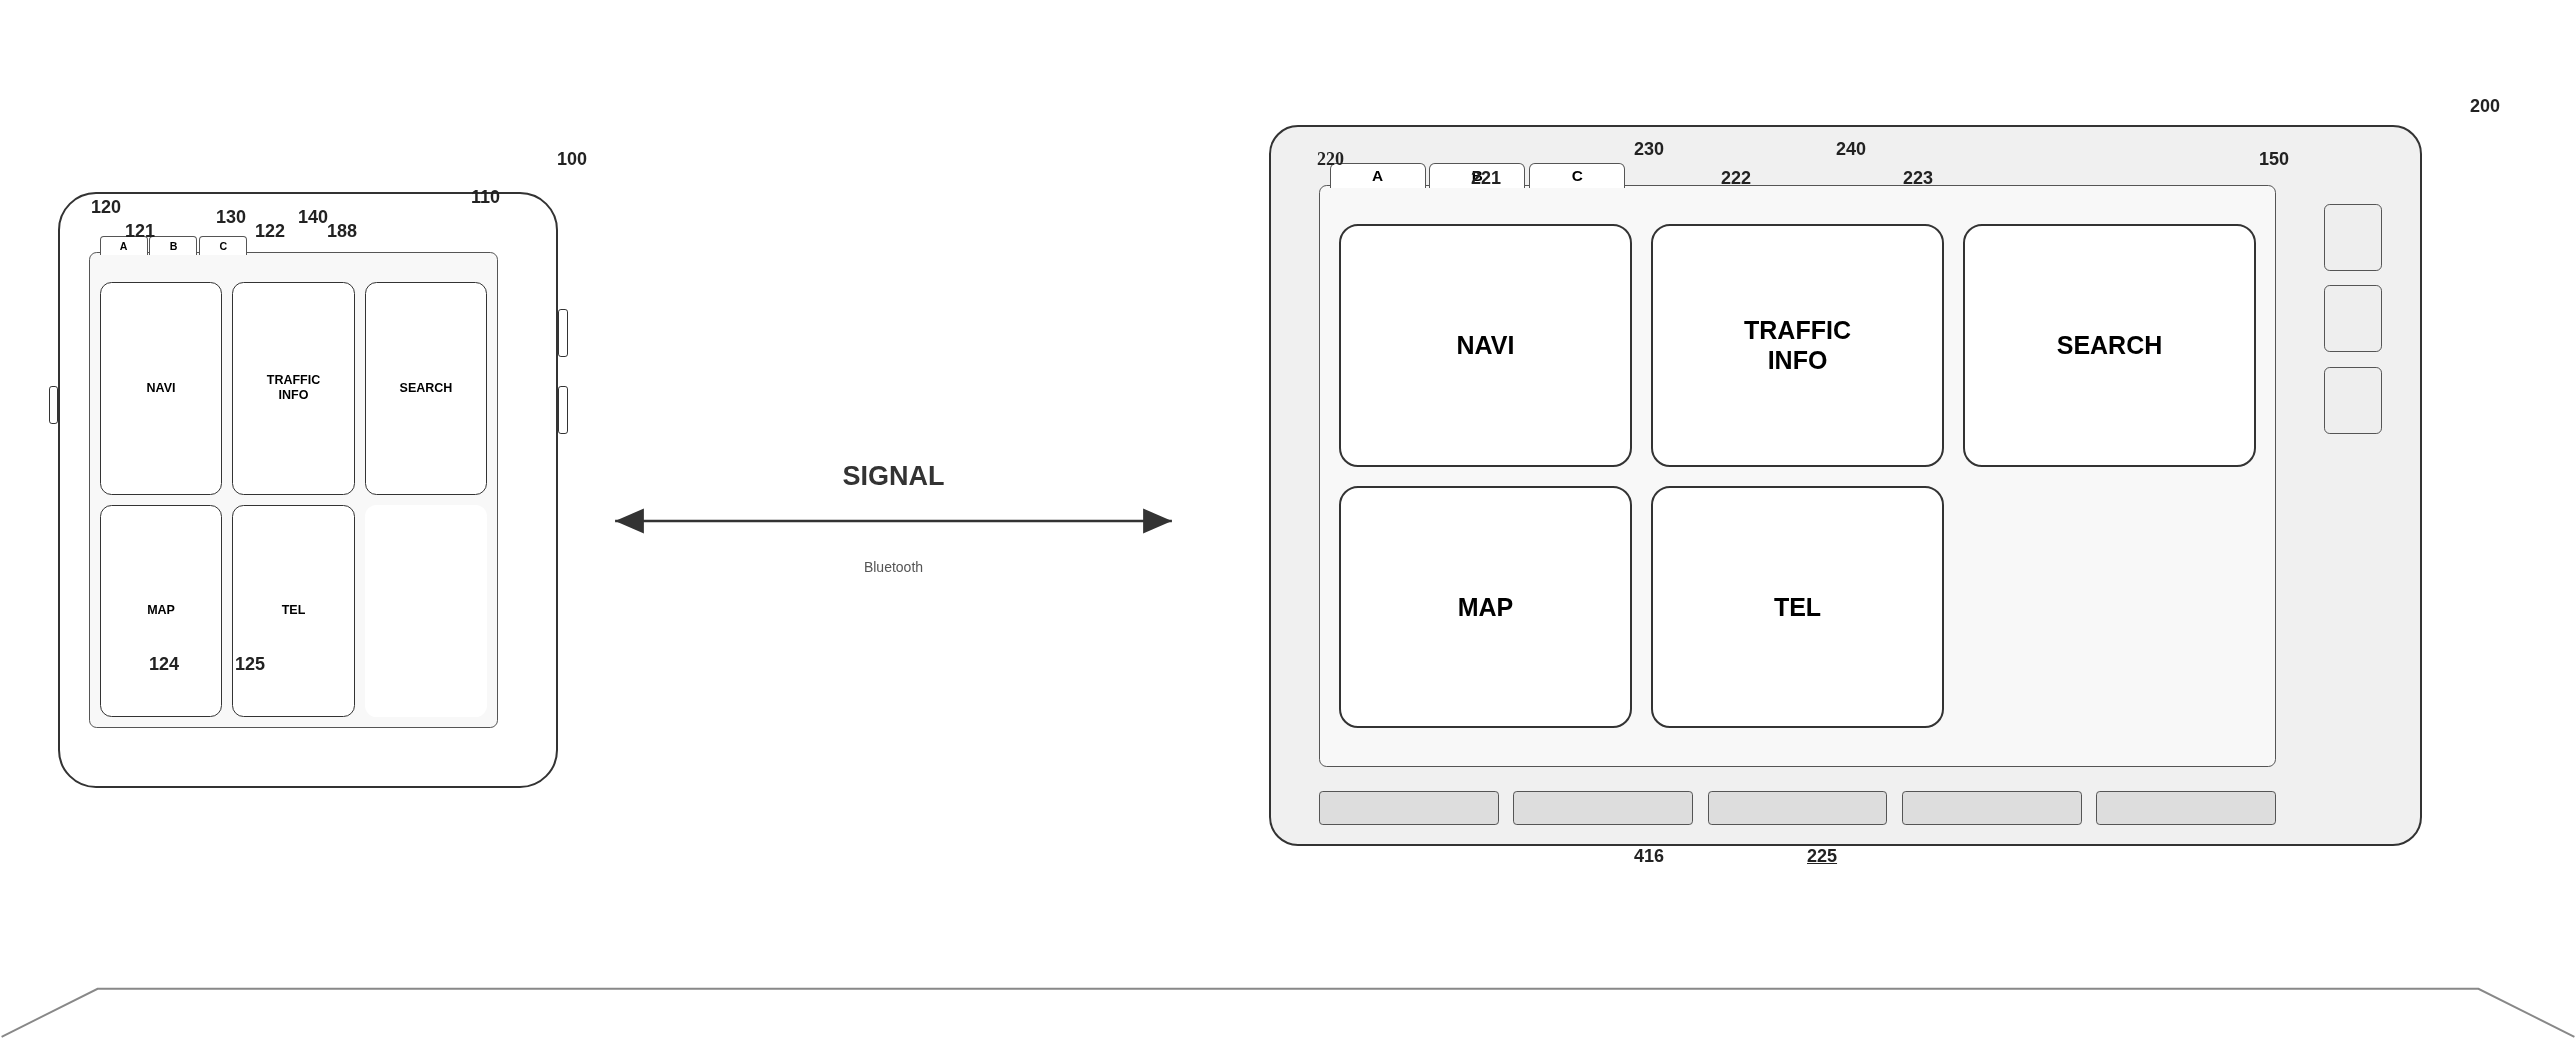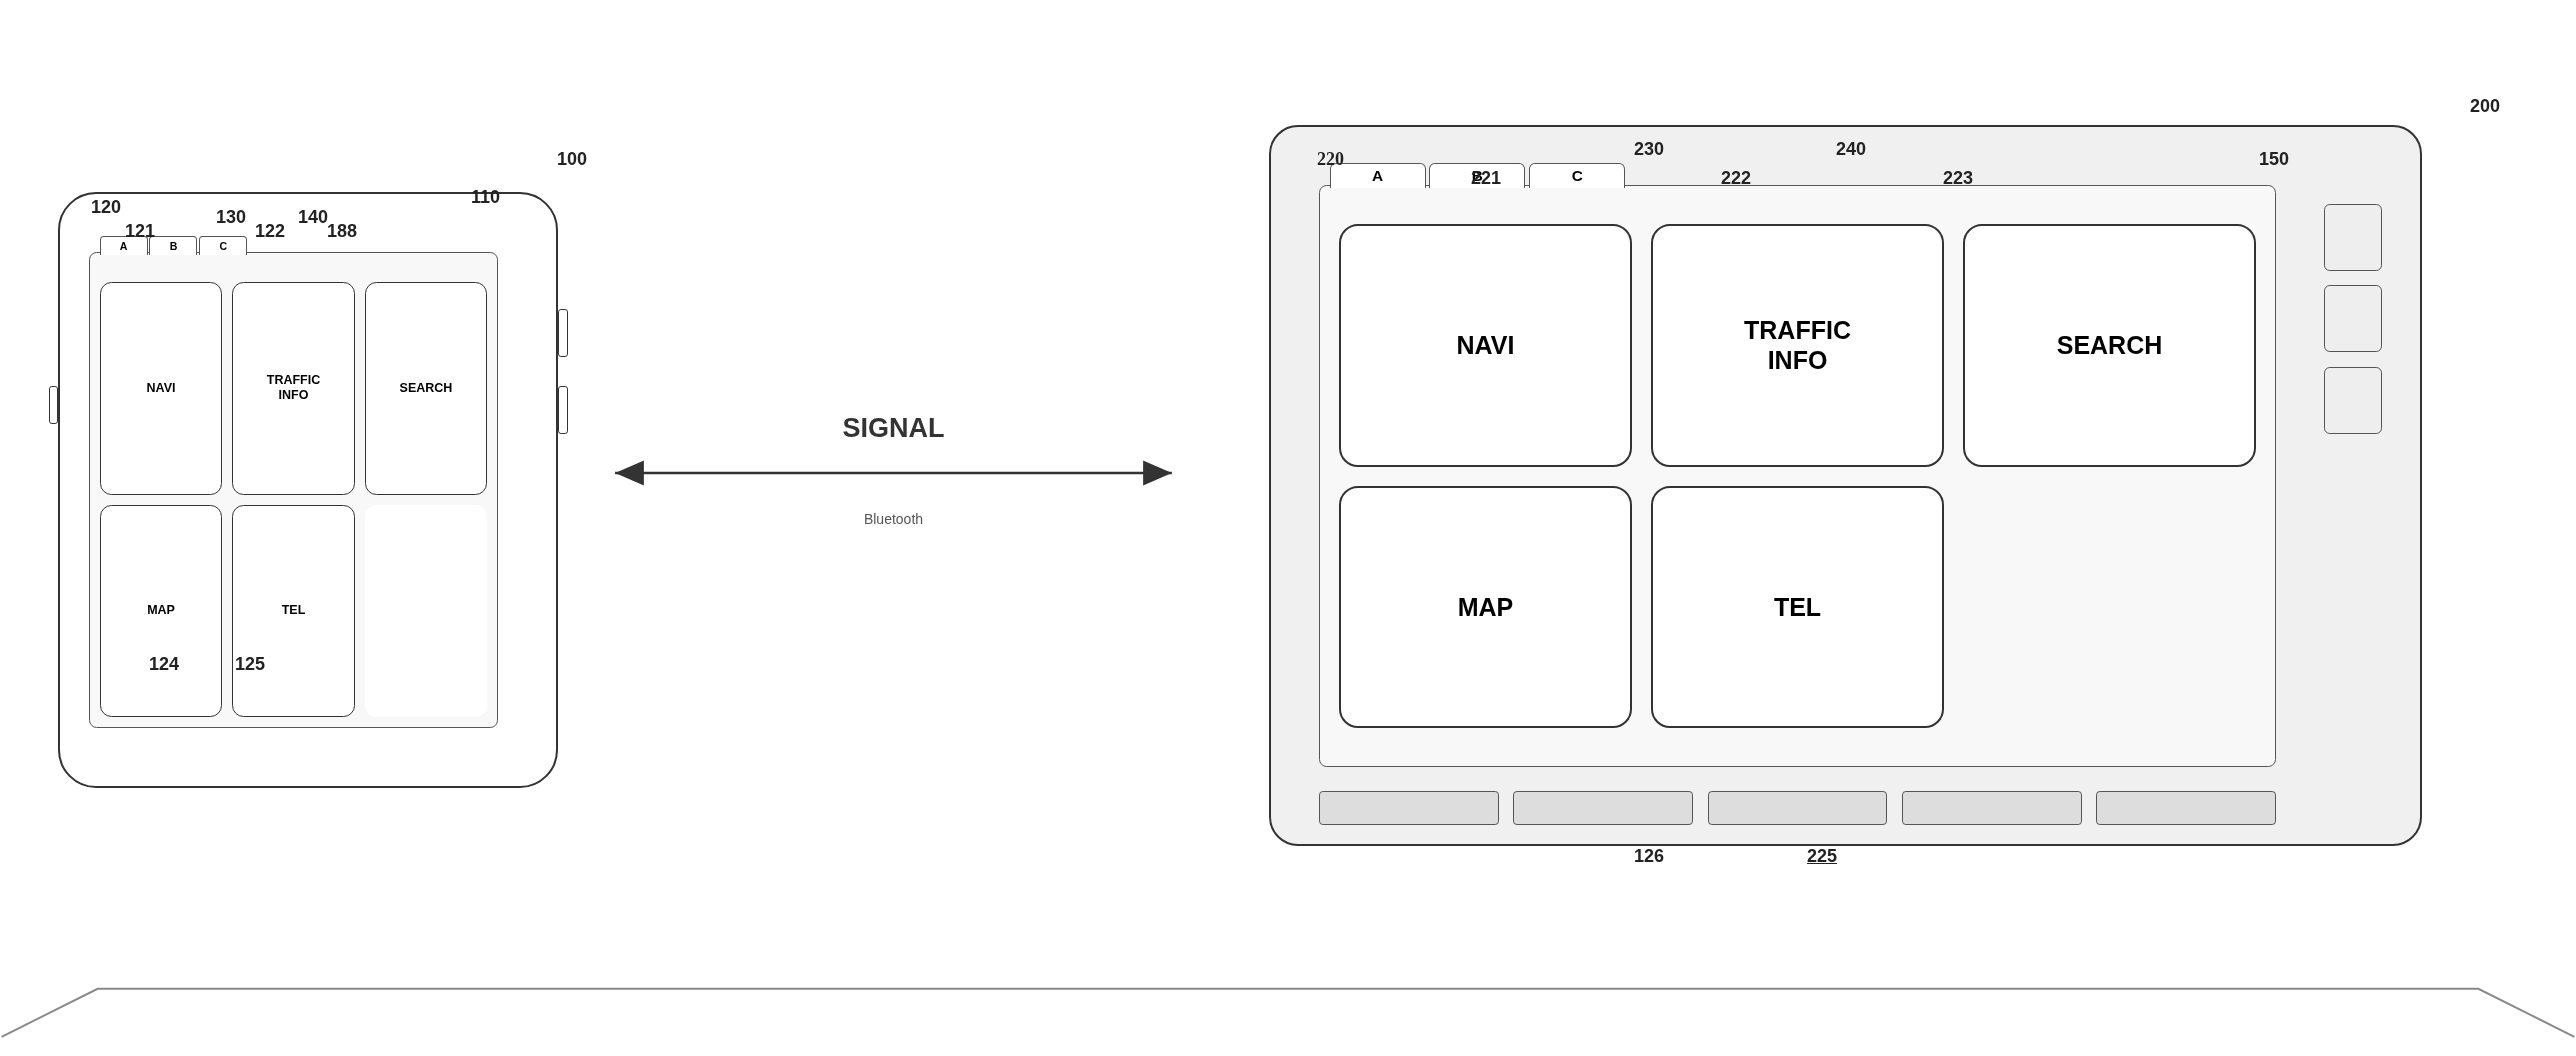--- a/index.html
+++ b/index.html
@@ -250,20 +250,21 @@
       display: flex;
       flex-direction: column;
       align-items: center;
     }
 
     .signal-label {
       font-size: 27px;
       font-weight: bold;
       color: #333;
       margin-bottom: 4.8px;
+      margin-top: 48px;
     }
 
     .signal-sublabel {
       font-size: 14px;
       color: #555;
       margin-top: 14px;
     }
 
     
     .ref {
@@ -362,22 +363,22 @@
   <div class="ref" style="top:654px; left:149px;">124</div>
   <div class="ref" style="top:654px; left:235px;">125</div>
 
   <div class="ref" style="top:96px; left:2470px;">200</div>
   <div class="ref" style="top:149px; left:2259px;">150</div>
   <div class="ref" style="top:149px; left:1317px;font-family:Liberation Serif, serif;">220</div>
   <div class="ref" style="top:168px; left:1471px;">221</div>
   <div class="ref" style="top:139px; left:1634px;">230</div>
   <div class="ref" style="top:168px; left:1721px;text-align:center;">222</div>
   <div class="ref" style="top:139px; left:1836px;">240</div>
-  <div class="ref" style="top:168px; left:1903px;margin-left:40px;">223</div>
-  <div class="ref" style="top:846px; left:1634px;">126</div>
+  <div class="ref" style="top:168px; left:1903px;">223</div>
+  <div class="ref" style="top:846px; left:1634px;">416</div>
   <div class="ref" style="top:846px; left:1807px;text-decoration:underline;">225</div>
 
   <svg style="position:absolute; bottom:0; left:0; width:2576px; height:96px;" viewBox="0 0 2680 100" width="2576" height="96">
     <polyline points="0,80 100,30 2580,30 2680,80" fill="none" stroke="#888" stroke-width="2"></polyline>
   </svg>
 
 </div>
 
 
 </body></html>

